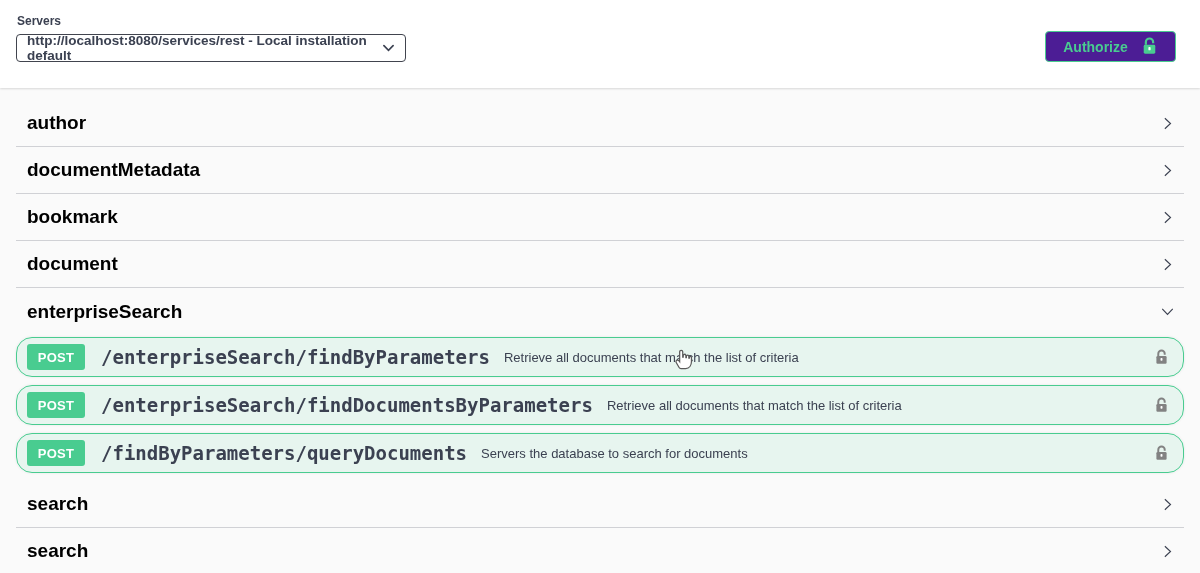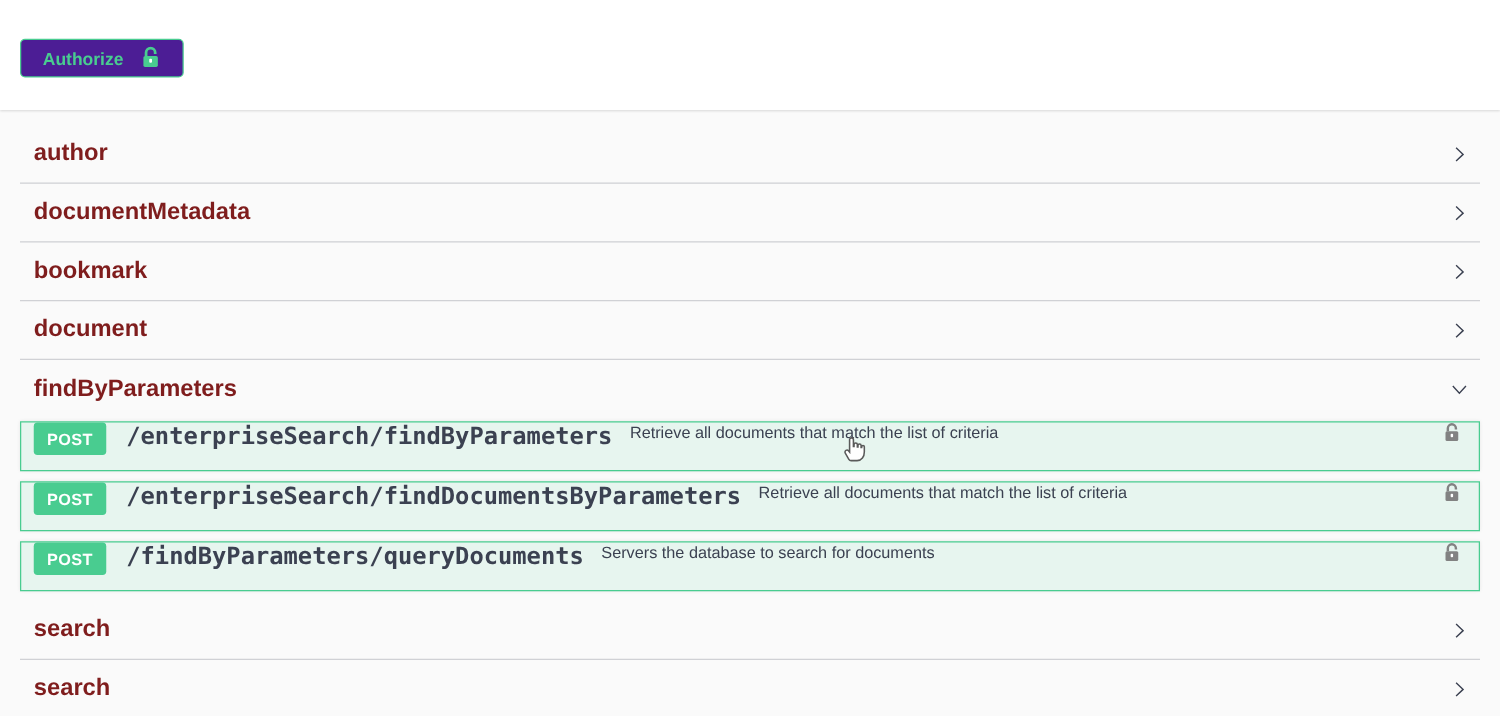--- a/index.html
+++ b/index.html
@@ -51,32 +51,32 @@
   
   .main { padding:12px 16px 0 16px; }
   .opblock-tag {
     height:47px;
     display:flex; align-items:center; justify-content:space-between;
     border-bottom:1px solid rgba(59,65,81,.22);
     padding:0 9px 0 11px;
     cursor:pointer;
   }
   .opblock-tag-section.is-open > .opblock-tag { border-bottom:none; }
-  .tag-title { font-size:19px; font-weight:700; color:#7f1d1d; }
+  .tag-title { font-size:19px; font-weight:700; color:#000000; }
   .chevron { display:flex; }
   .chevron svg { display:block; }
   .is-open .chevron { transform:rotate(90deg); }
 
   .operations { margin:2px 0 8px 0; }
   .opblock {
     height:40px;
-    display:flex; 
+    display:flex; align-items:center;
     border:1px solid #49cc90;
     background:rgba(73,204,144,.1);
-    border-radius:0;
+    border-radius:16px;
     margin-bottom:8px;
     box-shadow:0 0 3px rgba(0,0,0,.08);
     cursor:pointer;
   }
   .method-badge {
     width:58px; height:26px; margin-left:10px;
     background:#49cc90; border-radius:3px;
     color:#fff; font-weight:700; font-size:13px; letter-spacing:.3px;
     display:flex; align-items:center; justify-content:center;
     flex:0 0 auto;
@@ -91,20 +91,31 @@
     margin-left:auto; margin-right:14px;
     background:none; border:none; padding:0; display:flex; cursor:pointer;
   }
 
   .hand-cursor { position:absolute; left:672px; top:344px; z-index:5; pointer-events:none; }
 </style>
 </head>
 <body>
 
 <div class="scheme-bar">
+  <div>
+    <span class="servers-label">Servers</span>
+    <div class="server-select">
+      <span>http://localhost:8080/services/rest - Local installation default</span>
+      <span style="display:flex;">
+        <svg width="11" height="8" viewBox="0 0 12 8">
+            <path d="M1 1.5 L6 6.5 L11 1.5" fill="none" stroke="#3b4151" stroke-width="1.8" stroke-linecap="round"></path>
+          </svg>
+      </span>
+    </div>
+  </div>
 
   <button class="authorize-btn">
     <span>Authorize</span>
     <span style="display:flex;">
       <svg width="17" height="19" viewBox="0 0 20 22">
         <path d="M5.7 9 V5.9 a4.3 4.3 0 0 1 8.6 0 V7.2" fill="none" stroke="#49cc90" stroke-width="2.6"></path>
         <rect x="3.2" y="9" width="13.6" height="10.4" rx="1.6" fill="#49cc90"></rect>
         <rect x="8.7" y="11.6" width="2.6" height="3.8" rx="1" fill="#ffffff"></rect>
       </svg>
     </span>
@@ -155,21 +166,21 @@
         <svg width="15" height="15" viewBox="0 0 20 20">
             <path d="M6.5 3 L14 10 L6.5 17" fill="none" stroke="#3b4151" stroke-width="1.5"></path>
           </svg>
       </span>
     </div>
 
   </section>
 
   <section class="opblock-tag-section is-open">
     <div class="opblock-tag">
-      <span class="tag-title">findByParameters</span>
+      <span class="tag-title">enterpriseSearch</span>
       <span class="chevron">
         <svg width="15" height="15" viewBox="0 0 20 20">
             <path d="M6.5 3 L14 10 L6.5 17" fill="none" stroke="#3b4151" stroke-width="1.5"></path>
           </svg>
       </span>
     </div>
     <div class="operations">
   <div class="opblock">
     <span class="method-badge">POST</span>
     <span class="op-path">/enterpriseSearch/findByParameters</span>

